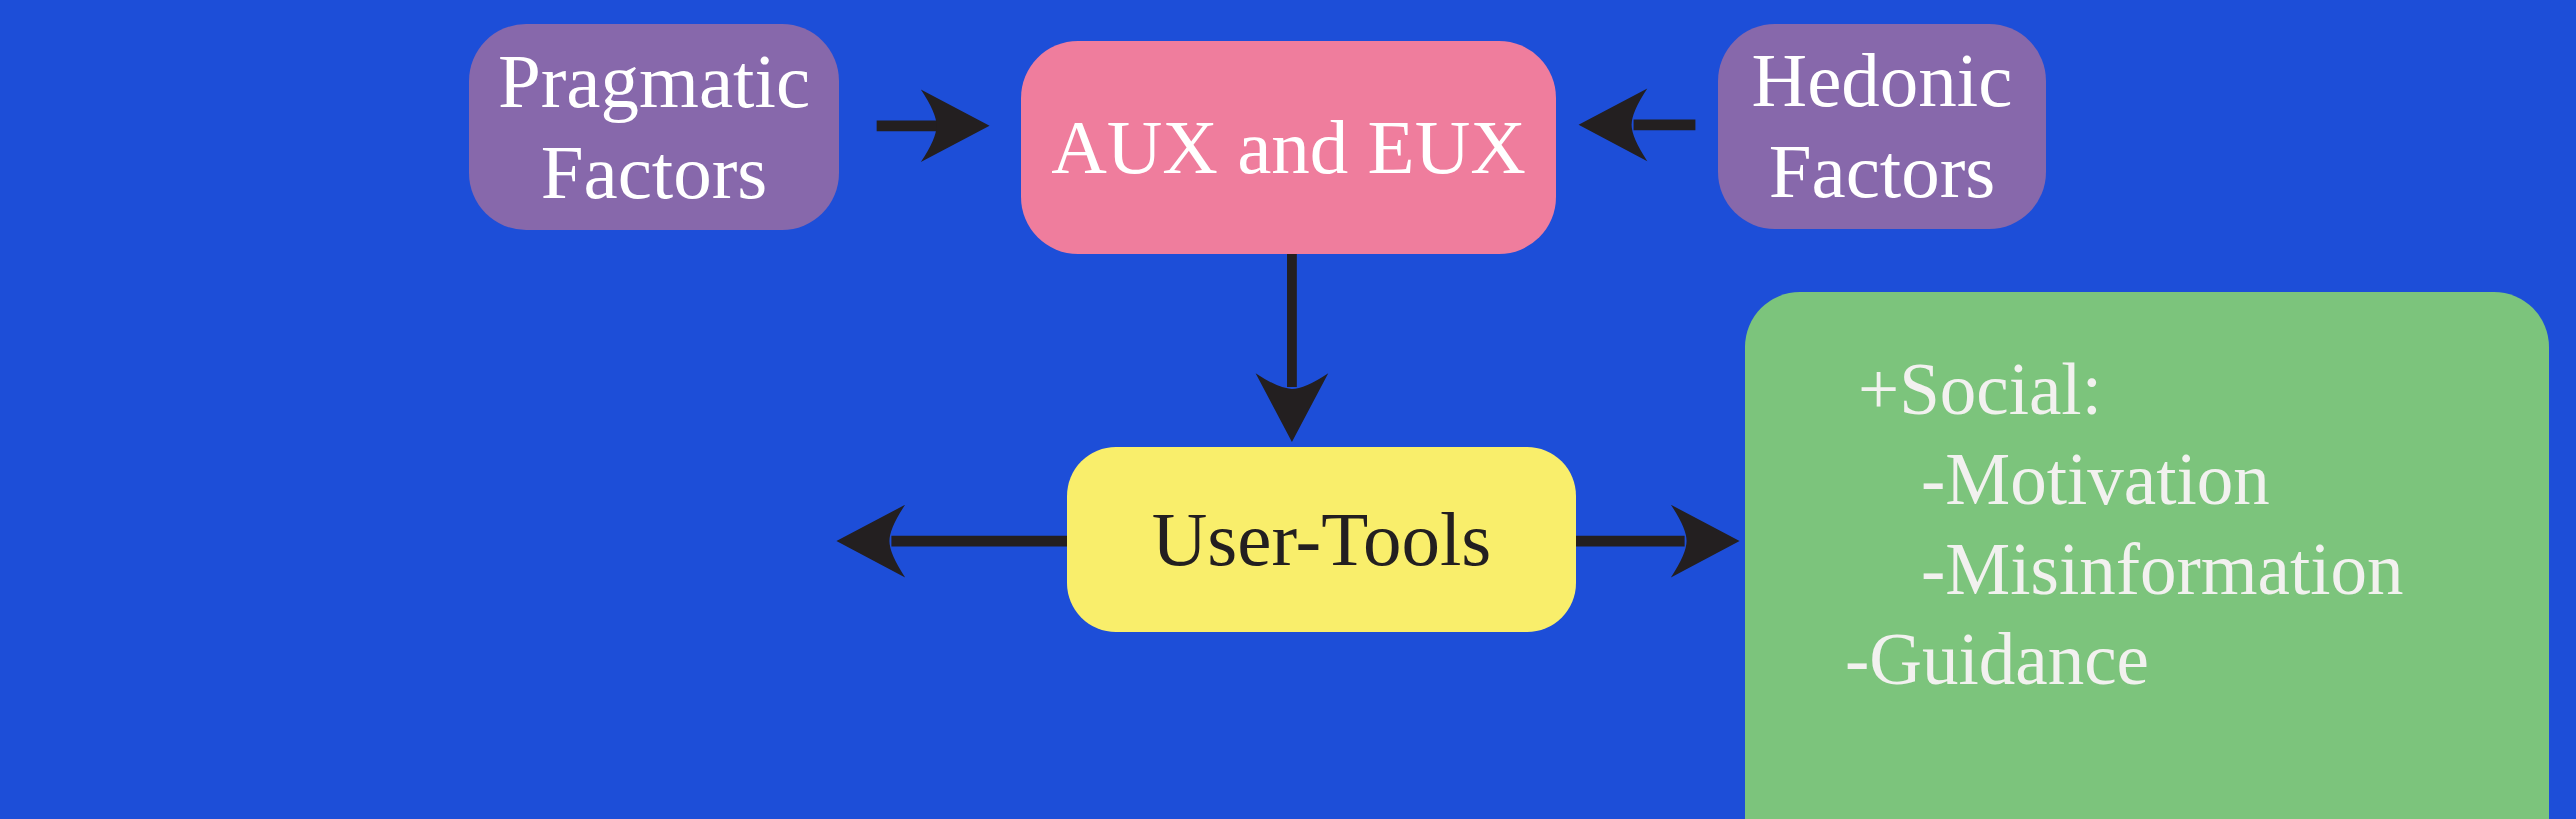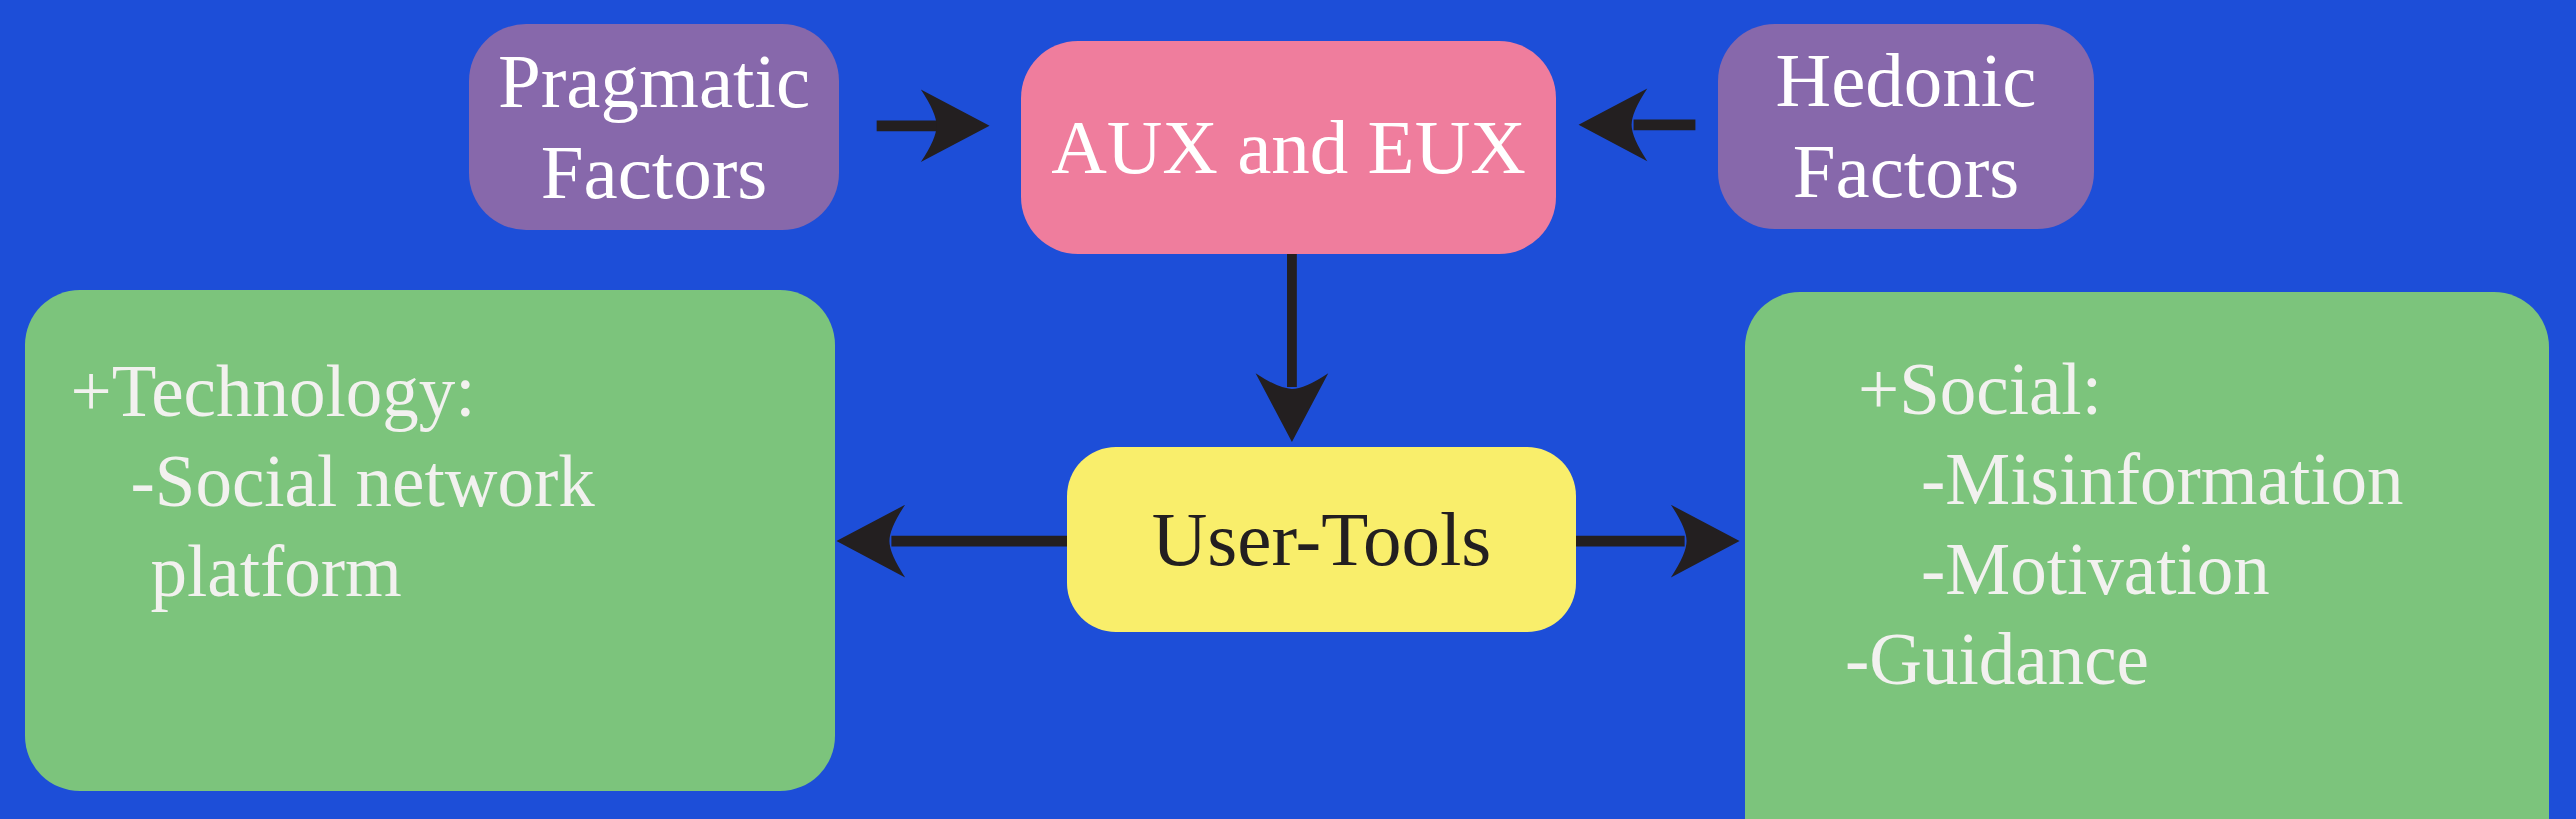--- a/index.html
+++ b/index.html
@@ -60,21 +60,21 @@
     white-space: nowrap;
   }
   .green-line {
     font-size: 73px;
     line-height: 90px;
     white-space: nowrap;
   }
   
   #node-pragmatic { left: 469px; top: 23.6px;  width: 370px; height: 206px; }
   #node-aux       { left: 1021px; top: 41px; width: 535px; height: 213px; }
-  #node-hedonic   { left: 1718px; top: 23.6px; width: 376px; height: 205px; }
+  #node-hedonic   { left: 1718px; top: 23.6px; width: 328px; height: 205px; }
   #node-tech      { left: 24.5px;  top: 290px; width: 810px; height: 501px; padding-top: 57px; }
   #node-usertools { left: 1067px; top: 447px; width: 509px; height: 185px; }
   #node-social    { left: 1745px; top: 292px; width: 804px; height: 616px; padding-top: 53px; }
 </style>
 </head>
 <body>
 
 <div class="canvas">
 
   <svg class="arrows" viewBox="0 0 2624 835" aria-hidden="true">
@@ -107,31 +107,26 @@
 
   <div class="node centered pink-box" id="node-aux">
     <div class="node-label">AUX and EUX</div>
   </div>
 
   <div class="node centered purple-box" id="node-hedonic">
     <div class="node-label">Hedonic</div>
     <div class="node-label">Factors</div>
   </div>
 
-  <div class="node green-box" id="node-tech">
-    <div class="green-line" style="padding-left:46px;">+Technology:</div>
-    <div class="green-line" style="padding-left:106px;">-Social network</div>
-    <div class="green-line" style="padding-left:126px;">platform</div>
-  </div>
 
   <div class="node centered yellow-box" id="node-usertools">
     <div class="node-label">User-Tools</div>
   </div>
 
   <div class="node green-box" id="node-social">
     <div class="green-line" style="padding-left:113px;">+Social:</div>
+    <div class="green-line" style="padding-left:176px;">-Motivation</div>
     <div class="green-line" style="padding-left:176px;">-Misinformation</div>
-    <div class="green-line" style="padding-left:176px;">-Motivation</div>
     <div class="green-line" style="padding-left:100px;">-Guidance</div>
   </div>
 
 </div>
 
 
 </body></html>

